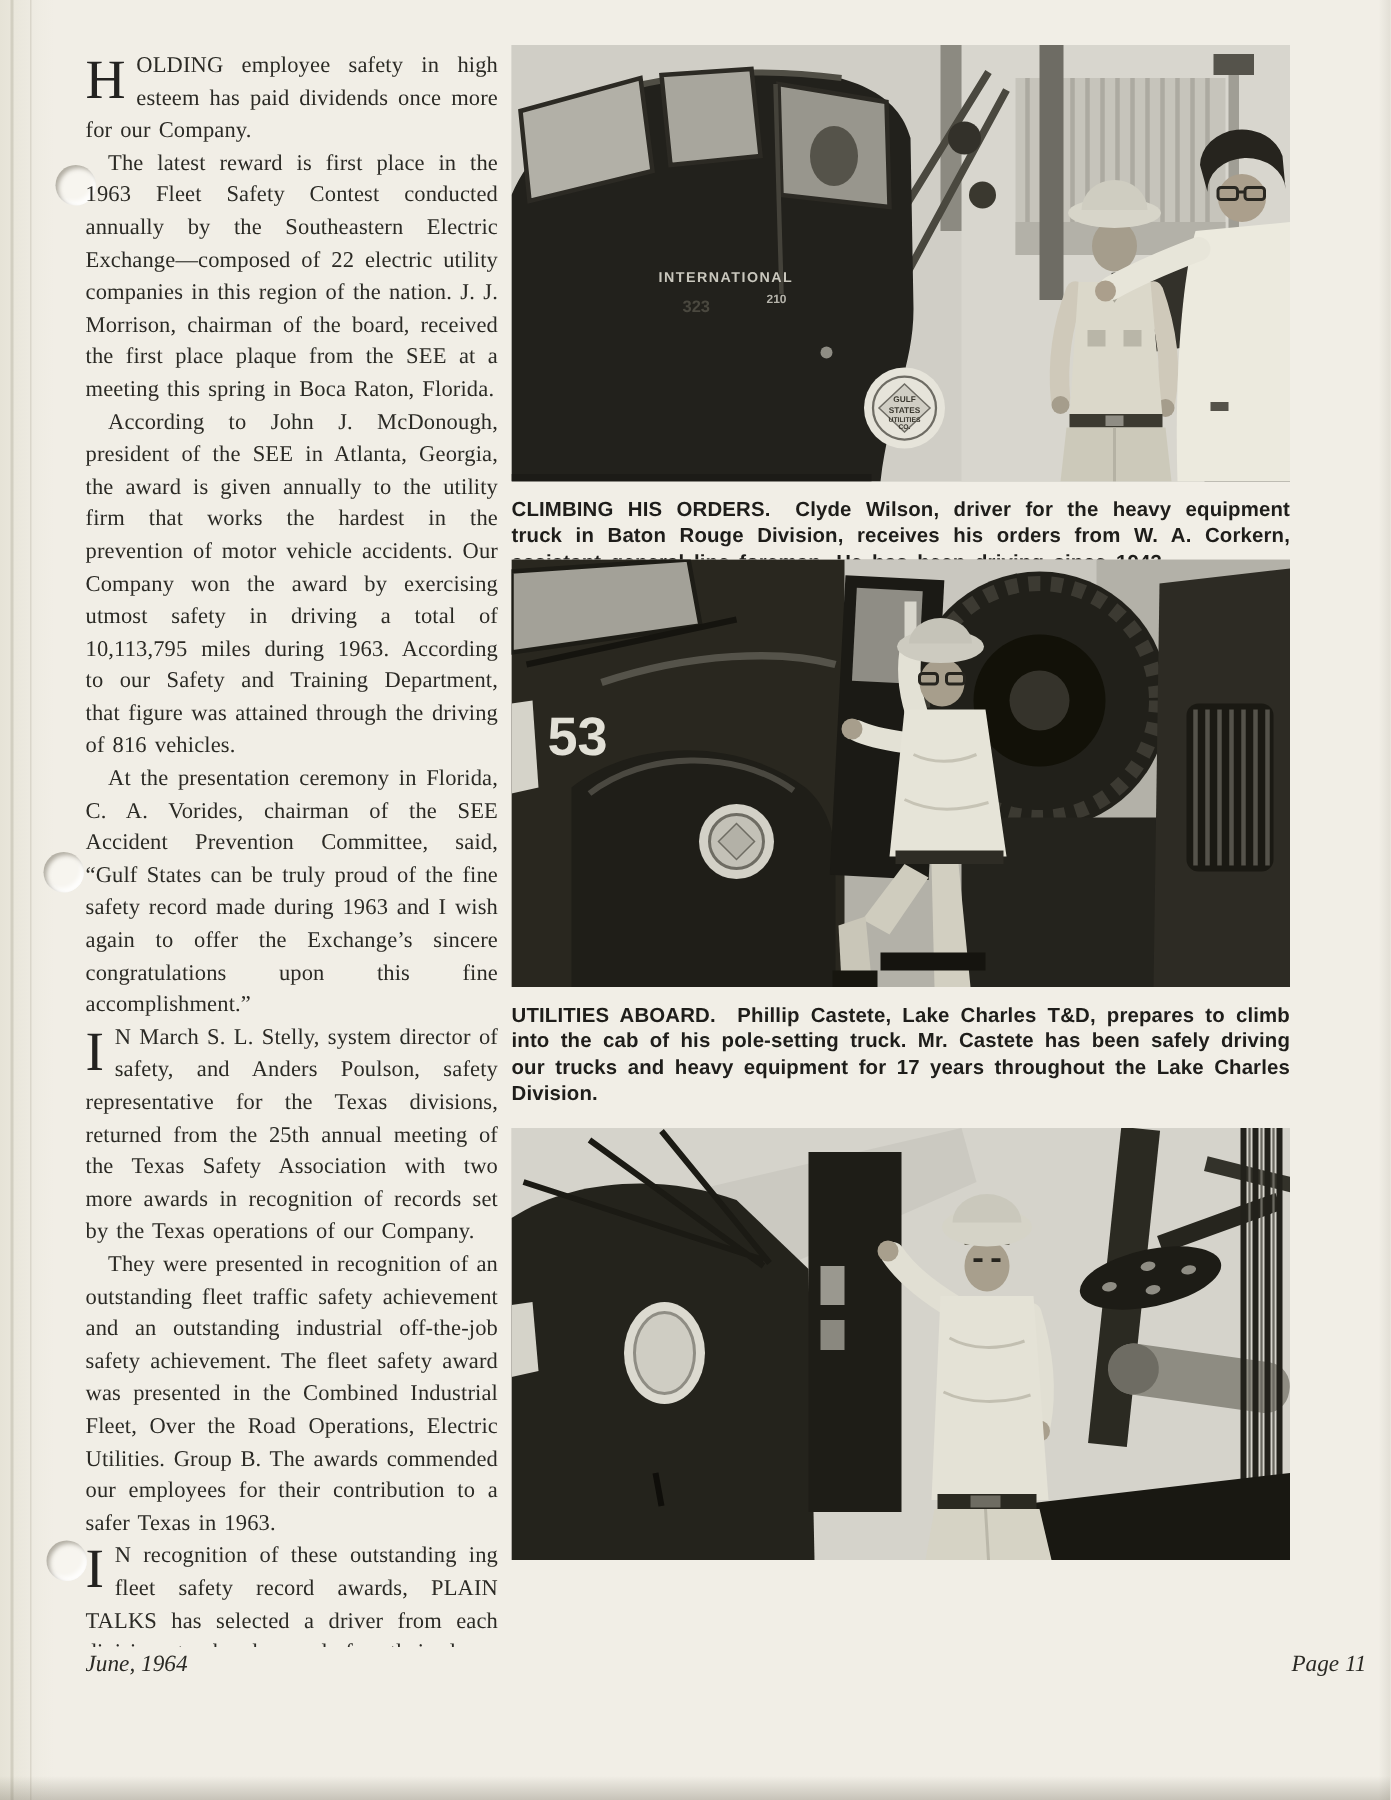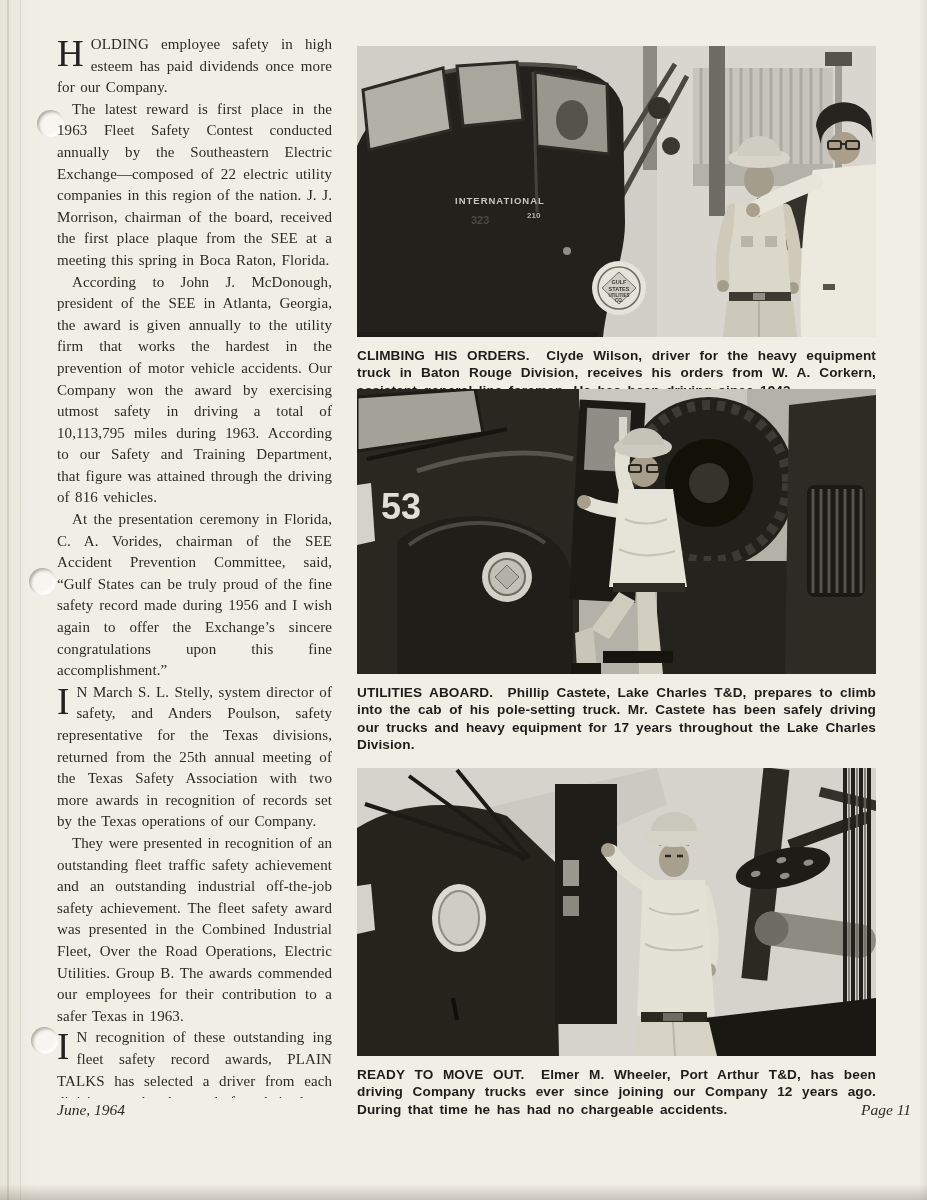--- a/index.html
+++ b/index.html
@@ -14,21 +14,21 @@
         box-shadow:inset 2px 2px 3px rgba(110,104,88,.5),inset -2px -3px 3px rgba(255,255,255,.85)}
   .hole-1{left:37px;top:110px}
   .hole-2{left:29px;top:568px}
   .hole-3{left:31px;top:1027px}
   .column{position:absolute;left:57px;top:34px;width:275px;height:1064px;overflow:hidden;
           font-size:15px;line-height:21.6px;color:#2b2a25;text-align:justify;
           letter-spacing:.1px;word-spacing:1.5px}
   .para{margin:0;text-indent:15px}
   .para.has-drop{text-indent:0}
   .dropcap{float:left;font-size:37px;line-height:34px;padding:3px 7px 0 0;color:#232220}
-  .figure{position:absolute;left:341px;width:519px;margin:16px}
+  .figure{position:absolute;left:341px;width:519px;margin:0}
   .fig-1{top:30px}.fig-2{top:373px}.fig-3{top:752px}
   .photo{display:block;background:#cfcdc5}
   .caption{margin:10px 0 0 0;font-family:"Liberation Sans","DejaVu Sans",sans-serif;font-weight:700;
            font-size:13.6px;line-height:17.4px;color:#1e1d1a;text-align:justify;
            word-spacing:2.5px;letter-spacing:.1px}
   .caption .lead{padding-right:7px}
   .footer{position:absolute;font-style:italic;font-weight:400;font-size:15.5px;color:#2b2a25}
   .footer-left{left:57px;top:1101px}
   .footer-right{right:16px;top:1101px}
 </style>
@@ -44,21 +44,21 @@
   <div class="edge-bottom"></div>
 
   <div class="hole hole-1"></div>
   <div class="hole hole-2"></div>
   <div class="hole hole-3"></div>
 
   <div class="column" id="article-body">
       <p class="para has-drop"><span class="dropcap">H</span>OLDING employee safety in high esteem has paid dividends once more for our Company.</p>
       <p class="para">The latest reward is first place in the 1963 Fleet Safety Contest conducted annually by the Southeastern Electric Exchange—composed of 22 electric utility companies in this region of the nation. J. J. Morrison, chairman of the board, received the first place plaque from the SEE at a meeting this spring in Boca Raton, Florida.</p>
       <p class="para">According to John J. McDonough, president of the SEE in Atlanta, Georgia, the award is given annually to the utility firm that works the hardest in the prevention of motor vehicle accidents. Our Company won the award by exercising utmost safety in driving a total of 10,113,795 miles during 1963. According to our Safety and Training Department, that figure was attained through the driving of 816 vehicles.</p>
-      <p class="para">At the presentation ceremony in Florida, C. A. Vorides, chairman of the SEE Accident Prevention Committee, said, “Gulf States can be truly proud of the fine safety record made during 1956 and I wish again to offer the Exchange’s sincere congratulations upon this fine accomplishment.”</p>
+      <p class="para">At the presentation ceremony in Florida, C. A. Vorides, chairman of the SEE Accident Prevention Committee, said, “Gulf States can be truly proud of the fine safety record made during 1963 and I wish again to offer the Exchange’s sincere congratulations upon this fine accomplishment.”</p>
       <p class="para has-drop"><span class="dropcap">I</span>N March S. L. Stelly, system director of safety, and Anders Poulson, safety representative for the Texas divisions, returned from the 25th annual meeting of the Texas Safety Association with two more awards in recognition of records set by the Texas operations of our Company.</p>
       <p class="para">They were presented in recognition of an outstanding fleet traffic safety achievement and an outstanding industrial off-the-job safety achievement. The fleet safety award was presented in the Combined Industrial Fleet, Over the Road Operations, Electric Utilities. Group B. The awards commended our employees for their contribution to a safer Texas in 1963.</p>
       <p class="para has-drop"><span class="dropcap">I</span>N recognition of these outstanding ing fleet safety record awards, PLAIN TALKS has selected a driver from each division to be honored for their long-standing driving safety records.</p>
     </div>
 
   <figure class="figure fig-1">
     <svg class="photo" width="519" height="291" viewBox="0 0 519 291">
       <rect width="519" height="291" fill="#d0cec6"></rect>
       <rect x="300" width="219" height="291" fill="#d8d6ce"></rect>
       <rect x="478" y="8" width="7" height="150" fill="#a09e95"></rect>
@@ -244,22 +244,18 @@
         <path d="M308,88 L314,88 M320,88 L326,88" stroke="#26241e" stroke-width="2.5"></path>
         <rect x="302" y="72" width="30" height="6" fill="#6e6a5c"></rect>
         <ellipse cx="317" cy="66" rx="30" ry="13" fill="#d5d3c7"></ellipse>
         <path d="M294,63 a23,19 0 0 1 46,0 z" fill="#cac8bc"></path>
         <rect x="284" y="244" width="66" height="10" fill="#2a2921"></rect>
         <rect x="306" y="245" width="20" height="8" fill="#6e6c62"></rect>
         <path d="M282,254 L352,254 L360,288 L276,288 Z" fill="#d6d3c5"></path>
         <path d="M316,254 L318,288" stroke="#bab7a9" stroke-width="2"></path>
       </g>
     </svg>
-    <figcaption class="caption">
-      <span class="lead">READY TO MOVE OUT.</span>
-      <span>Elmer M. Wheeler, Port Arthur T&amp;D, has been driving Company trucks ever since joining our Company 12 years ago. During that time he has had no chargeable accidents.</span>
-    </figcaption>
   </figure>
 
   <div class="footer footer-left">June, 1964</div>
   <div class="footer footer-right">Page 11</div>
 
 </div>
 
 </body></html>

